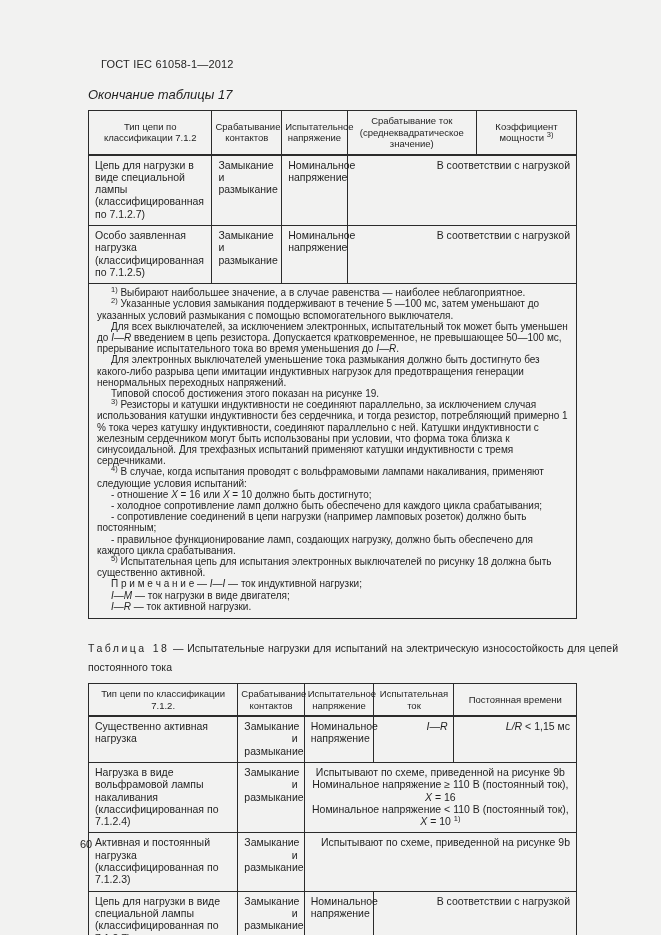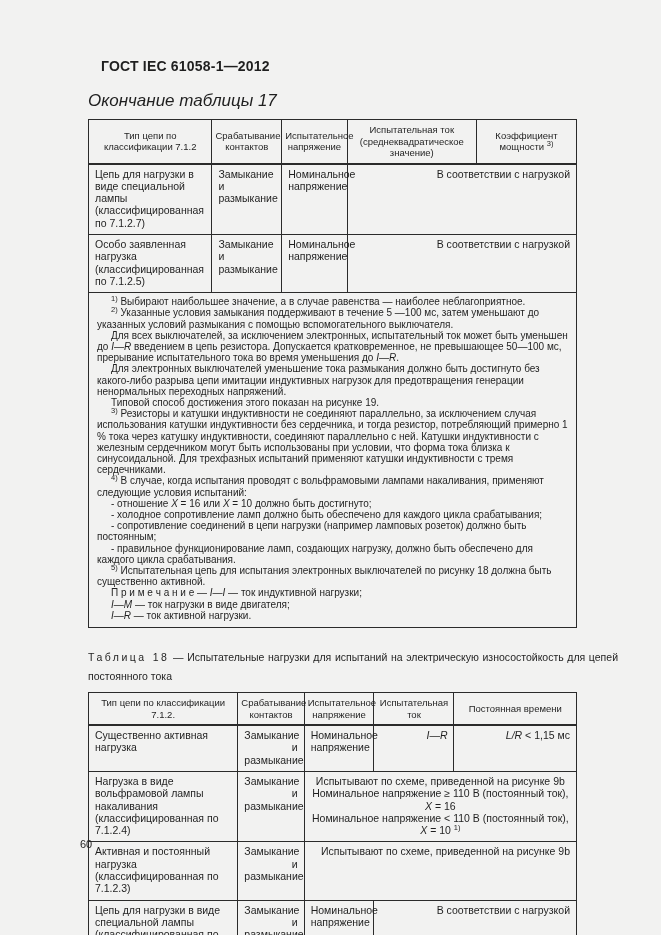--- a/index.html
+++ b/index.html
@@ -14,25 +14,25 @@
     background:#f2f2f1;
     color:#1f1f1f;
     overflow:hidden;
   }
   .content{
     position:absolute;
     left:88px;top:58px;
     width:530px;
   }
   .doc-header{
-    font-size:14px;font-weight:bold;letter-spacing:.2px;padding-left:13px;
+    font-size:11px;font-weight:normal;letter-spacing:.2px;padding-left:13px;
   }
   .caption{
     margin-top:17px;
-    font-size:17px;font-style:italic;
+    font-size:13px;font-style:italic;
   }
   table{
     border-collapse:collapse;
     width:489px;
     table-layout:fixed;
   }
   .t17{margin-top:8px;}
   .t18{margin-top:6px;}
   th,td{
     border:1px solid #2b2b2b;
@@ -90,21 +90,21 @@
           <col style="width:14.3%">
           <col style="width:13.4%">
           <col style="width:26.5%">
           <col style="width:20.5%">
       </colgroup>
       <thead>
         <tr>
           <th>Тип цепи по классификации 7.1.2</th>
           <th>Срабатывание контактов</th>
           <th>Испытательное напряжение</th>
-          <th>Испытательная ток (среднеквадратическое значение)</th>
+          <th>Срабатывание ток (среднеквадратическое значение)</th>
           <th>Коэффициент мощности <sup>3)</sup></th>
         </tr>
       </thead>
       <tbody>
         <tr>
           <td class="left">Цепь для нагрузки в виде специальной лампы (классифицированная по 7.1.2.7)</td>
           <td class="left">Замыкание и размыкание</td>
           <td class="left">Номинальное напряжение</td>
           <td class="center" colspan="2">В соответствии с нагрузкой</td>
         </tr>

